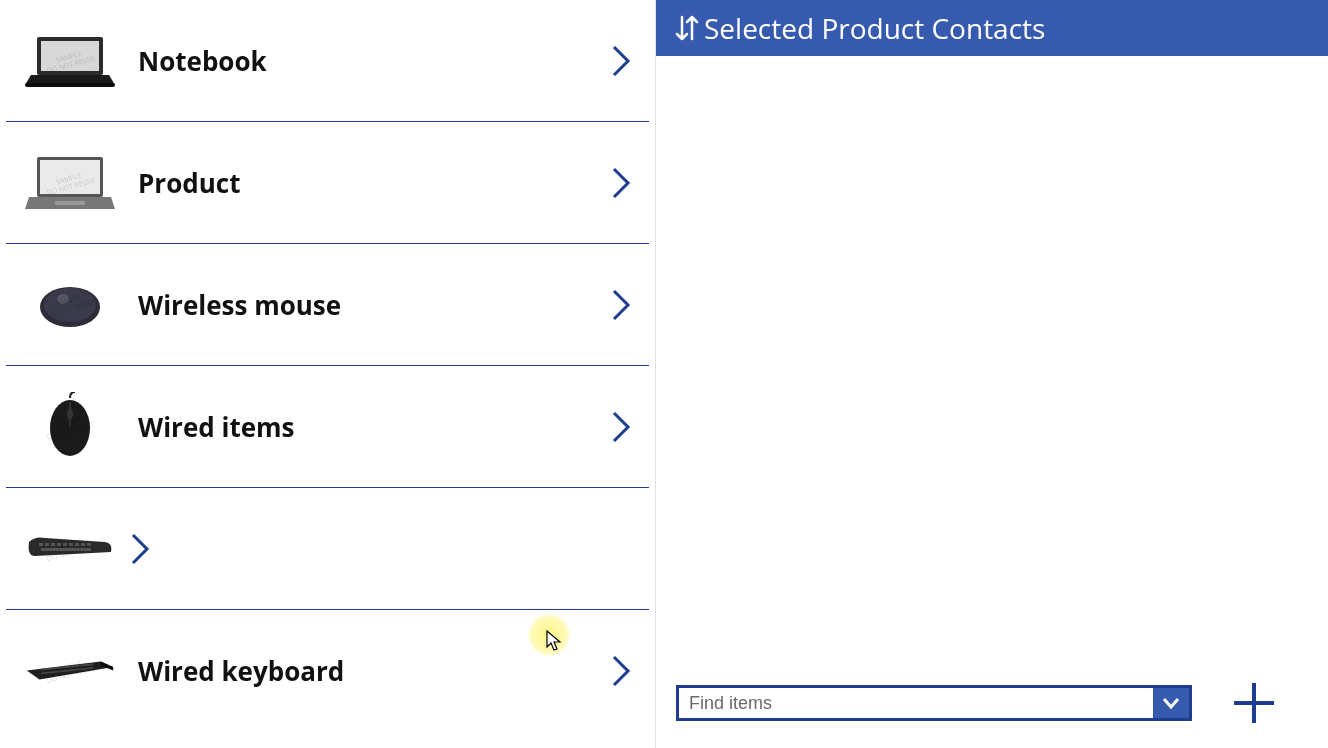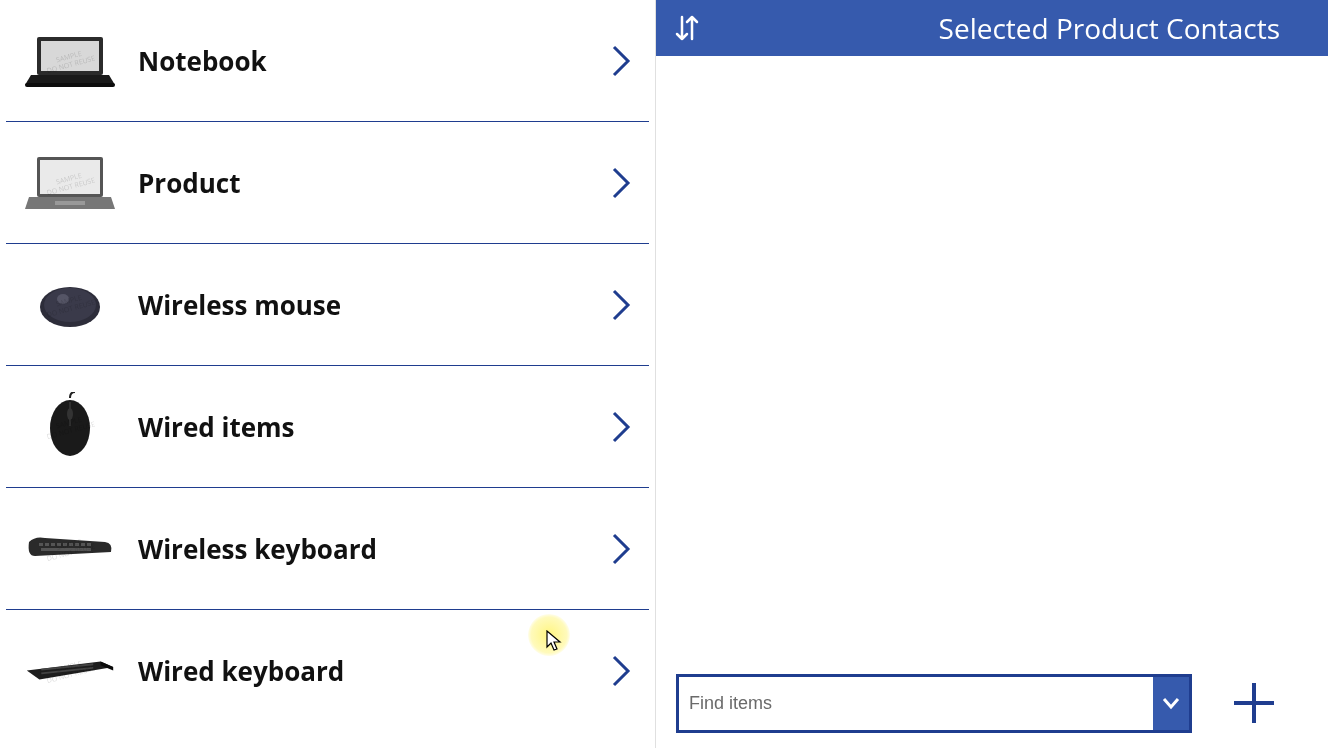--- a/index.html
+++ b/index.html
@@ -81,37 +81,37 @@
     padding: 0 14px;
   }
   .sort-icon {
     width: 34px;
     display: flex;
     align-items: center;
     justify-content: center;
   }
   .right-title {
     flex: 1;
-    text-align: right;
+    text-align: left;
     font-size: 28px;
     font-weight: 400;
     padding-right: 34px; 
   }
   .right-body { flex: 1; }
   .right-footer {
     height: 90px;
     display: flex;
     align-items: center;
     padding: 0 20px;
     gap: 36px;
   }
   .find-combo {
     flex: 1;
     max-width: 516px;
-    height: 59px;
+    height: 36px;
     border: 3px solid #1f3d8f;
     display: flex;
     align-items: stretch;
     background: #fff;
   }
   .find-input {
     flex: 1;
     border: none;
     outline: none;
     font-size: 18px;
@@ -243,21 +243,20 @@
               <rect x="38" y="9" width="4" height="3"></rect>
               <rect x="44" y="9" width="4" height="3"></rect>
               <rect x="50" y="9" width="4" height="3"></rect>
               <rect x="56" y="9" width="4" height="3"></rect>
               <rect x="62" y="9" width="4" height="3"></rect>
               <rect x="16" y="14" width="50" height="3"></rect>
             </g>
           </svg>
         <span class="watermark">SAMPLE<br>DO NOT REUSE</span>
       </div>
-      <div class="product-label">Wireless keyboard</div>
       <div class="chevron">
         <svg width="20" height="34" viewBox="0 0 20 34">
             <path d="M3 3 L17 17 L3 31" fill="none" stroke="#1f3d8f" stroke-width="3"></path>
           </svg>
       </div>
     </div>
 
     <div class="product-row" style="border-bottom:none;">
       <div class="product-thumb">
         <svg viewBox="0 0 100 30">

